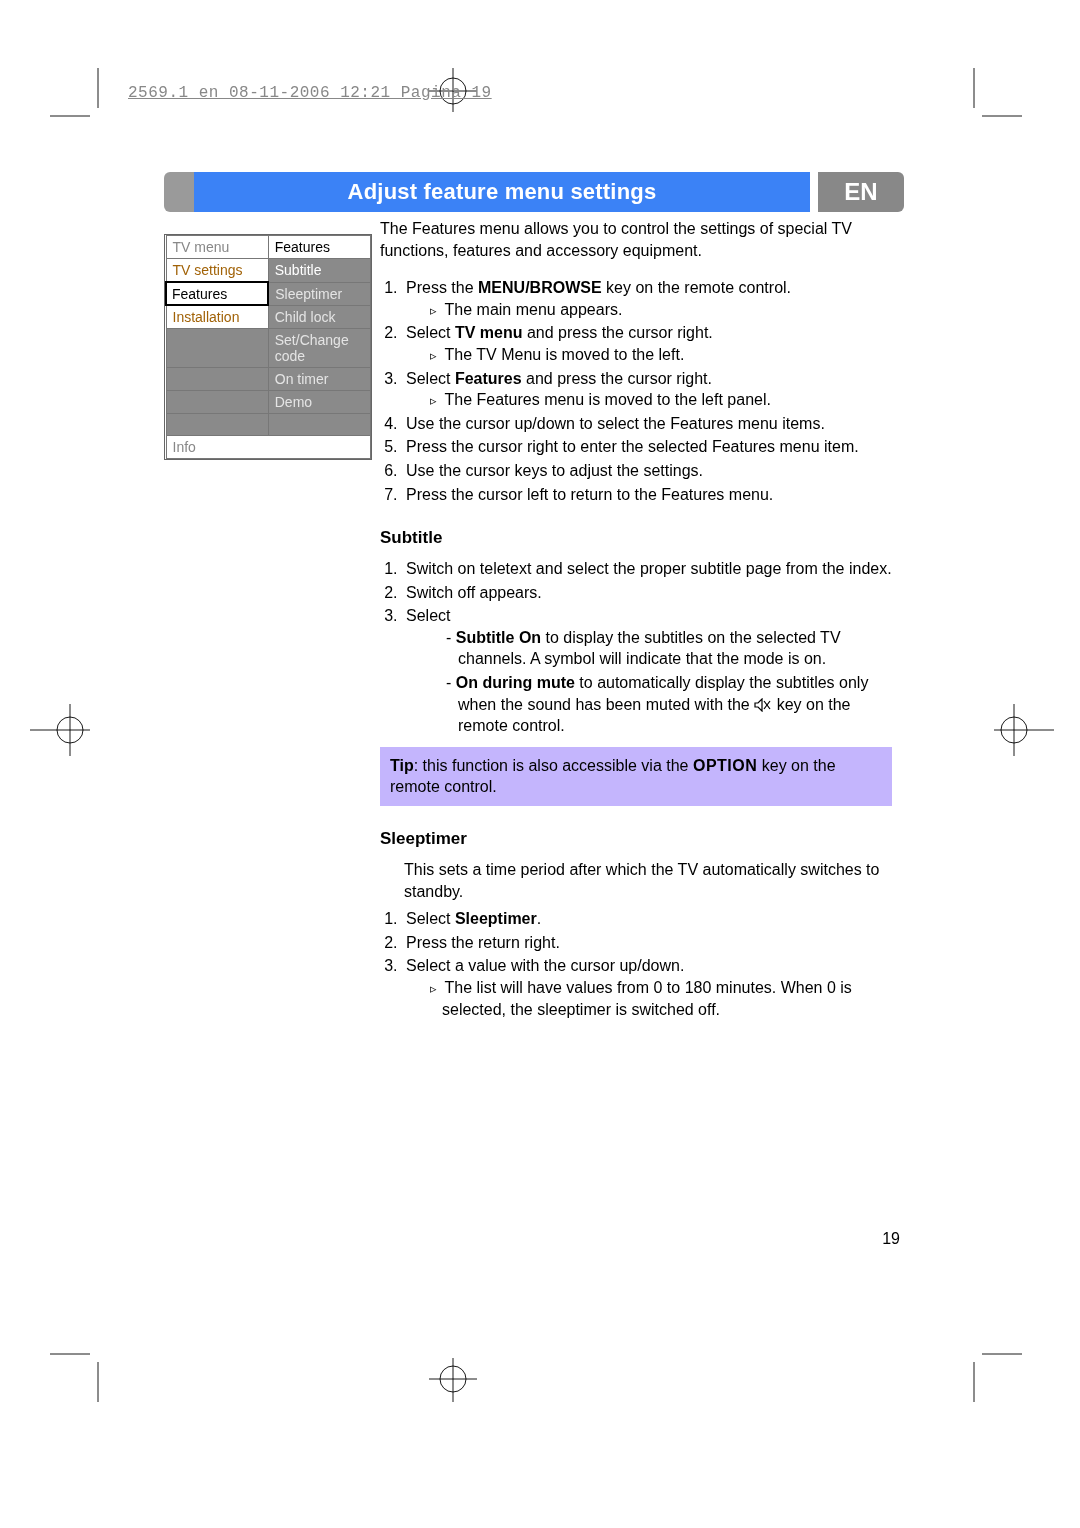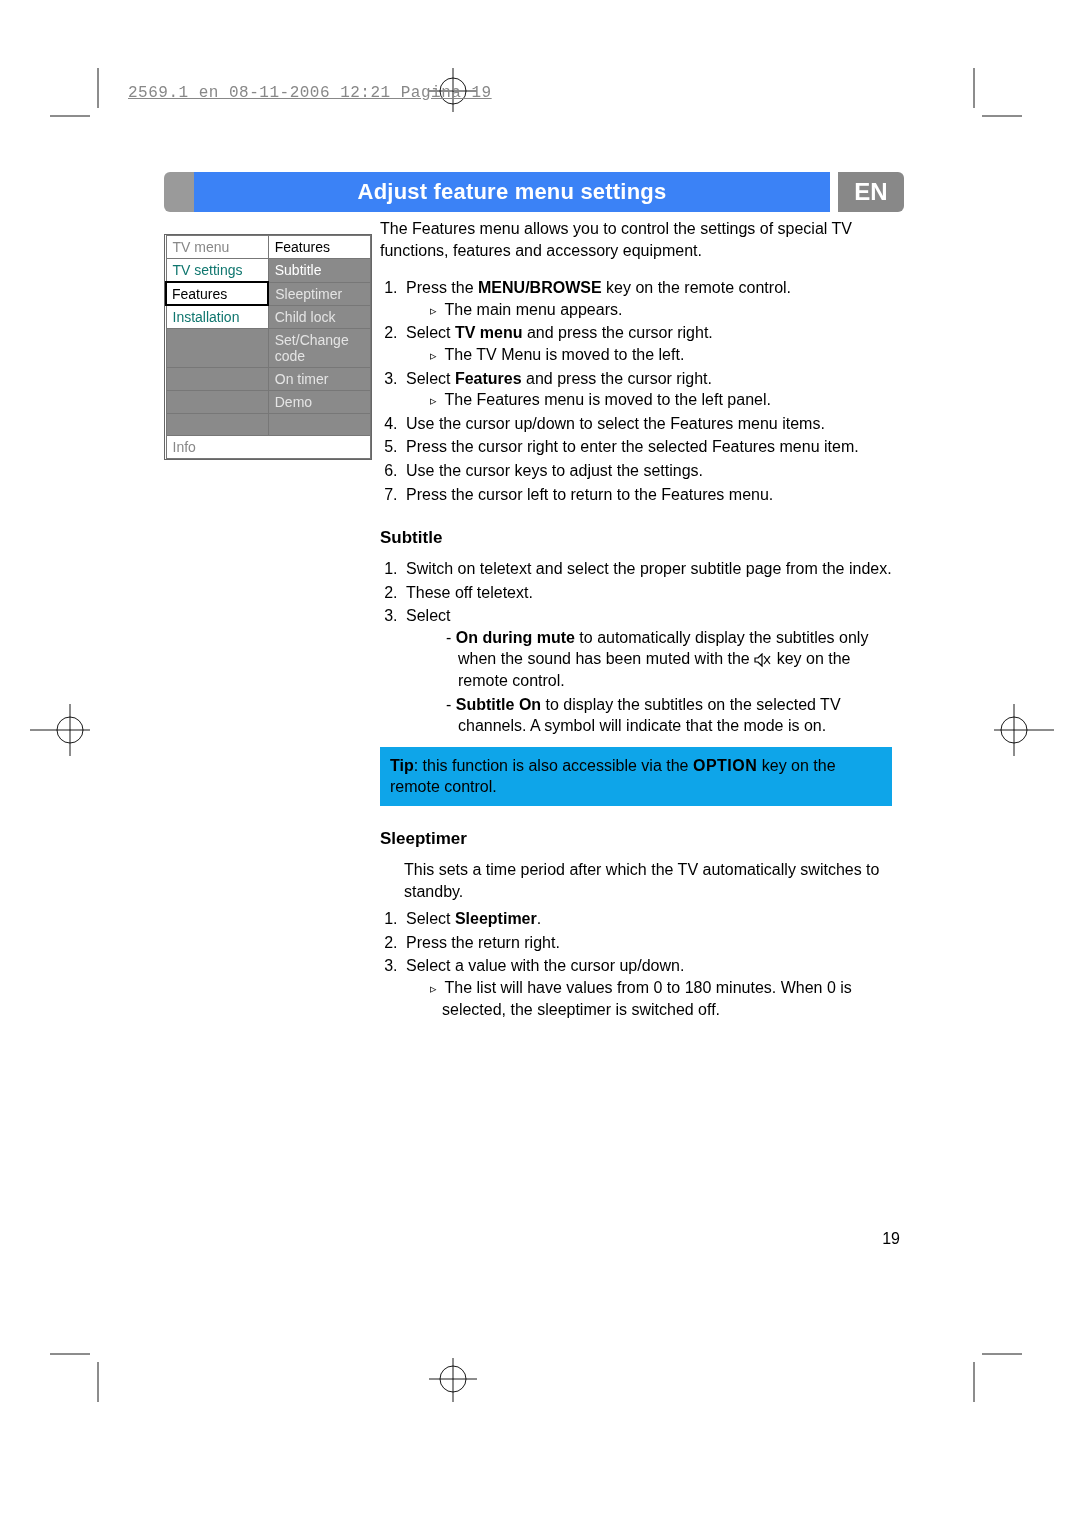--- a/index.html
+++ b/index.html
@@ -39,21 +39,21 @@
     background: #3b82f6;
     color: #fff;
     font-weight: bold;
     font-size: 22px;
     display: flex;
     align-items: center;
     justify-content: center;
     letter-spacing: 0.2px;
   }
   .title-right {
-    width: 66px;
+    width: 86px;
     background: #888;
     color: #fff;
     font-weight: bold;
     font-size: 24px;
     display: flex;
     align-items: center;
     justify-content: center;
     border-top-right-radius: 6px;
     border-bottom-right-radius: 6px;
     margin-left: 8px;
@@ -62,21 +62,21 @@
     position: absolute;
     top: 234px; left: 164px;
     width: 208px;
     border: 1px solid #666;
     font-size: 14px;
   }
   .sidebar table { border-collapse: collapse; width: 100%; }
   .sidebar td { border: 1px solid #777; padding: 3px 6px; height: 22px; }
   .sidebar .hdr-l { width: 50%; color: #888; font-weight: normal; }
   .sidebar .hdr-r { color: #000; font-weight: normal; }
-  .sidebar .grey-txt { background: #fff; color: #0f766e; }
+  .sidebar .grey-txt { background: #fff; color: #a16207; }
   .sidebar .sel-cell { border: 2px solid #000 !important; padding:2px 5px;}
   .sidebar .dark { background: #8a8a8a; color: #e4e4e4; border-color:#777; }
   .sidebar .dark-sel { background: #8a8a8a; color: #fff; }
   .sidebar-info {
     height: 44px; padding: 16px 6px 6px 6px;
     color:#888; font-size: 14px;
     border-top: none;
   }
   .main {
     position: absolute;
@@ -88,21 +88,21 @@
   }
   .main p { margin-bottom: 6px; }
   .main ol { margin-left: 22px; margin-bottom: 4px;}
   .main ol > li { margin-bottom: 2px; padding-left: 4px;}
   .indent-arrow { margin-left: 24px; padding-left: 12px; text-indent: -12px; margin-bottom:2px;}
   .indent-arrow::before { content: "\25B9"; margin-right: 8px; font-size:13px;}
   .section-h { font-weight: bold; margin-top: 22px; margin-bottom: 8px; font-size:17px;}
   .body-indent { margin-left: 24px; margin-bottom:10px;}
   .sub-dash { margin-left: 40px; text-indent: -12px; padding-left:12px; margin-bottom:2px;}
   .tipbox {
-    background: #0ea5e9;
+    background: #c4b5fd;
     padding: 8px 10px;
     margin-top: 10px;
     margin-left: 0;
     font-size: 16px;
   }
   .smallcaps { font-variant: small-caps; font-weight: bold; letter-spacing:0.5px;}
   .mute-icon {
     display: inline-block; width:18px; height:14px; vertical-align:middle;
   }
   .page-num {
@@ -220,29 +220,29 @@
     </li>
     <li>Use the cursor up/down to select the Features menu items.</li>
     <li>Press the cursor right to enter the selected Features menu item.</li>
     <li>Use the cursor keys to adjust the settings.</li>
     <li>Press the cursor left to return to the Features menu.</li>
   </ol>
 
   <div class="section-h">Subtitle</div>
   <ol>
     <li>Switch on teletext and select the proper subtitle page from the index.</li>
-    <li>These off teletext.</li>
+    <li>Switch off appears.</li>
     <li>
       <span>Select</span>
+      <div class="sub-dash">- <b>Subtitle On</b><span> to display the subtitles on the selected TV channels.  A symbol will indicate that the mode is on.</span></div>
       <div class="sub-dash">- <b>On during mute</b><span> to automatically display the subtitles only when the sound has been muted with the </span><svg class="mute-icon" viewBox="0 0 18 14">
             <path d="M1 5 L4 5 L8 1 L8 13 L4 9 L1 9 Z" fill="none" stroke="#000" stroke-width="1.2"></path>
             <line x1="10" y1="3" x2="16" y2="11" stroke="#000" stroke-width="1.2"></line>
             <line x1="16" y1="3" x2="10" y2="11" stroke="#000" stroke-width="1.2"></line>
           </svg><span> key on the remote control.</span></div>
-      <div class="sub-dash">- <b>Subtitle On</b><span> to display the subtitles on the selected TV channels.  A symbol will indicate that the mode is on.</span></div>
     </li>
   </ol>
   <div class="tipbox">
     <b>Tip</b><span>: this function is also accessible via the </span><span class="smallcaps">OPTION</span><span> key on the remote control.</span>
   </div>
 
   <div class="section-h">Sleeptimer</div>
   <p class="body-indent">This sets a time period after which the TV automatically switches to standby.</p>
   <ol>
     <li><span>Select </span><b>Sleeptimer</b><span>.</span></li>

